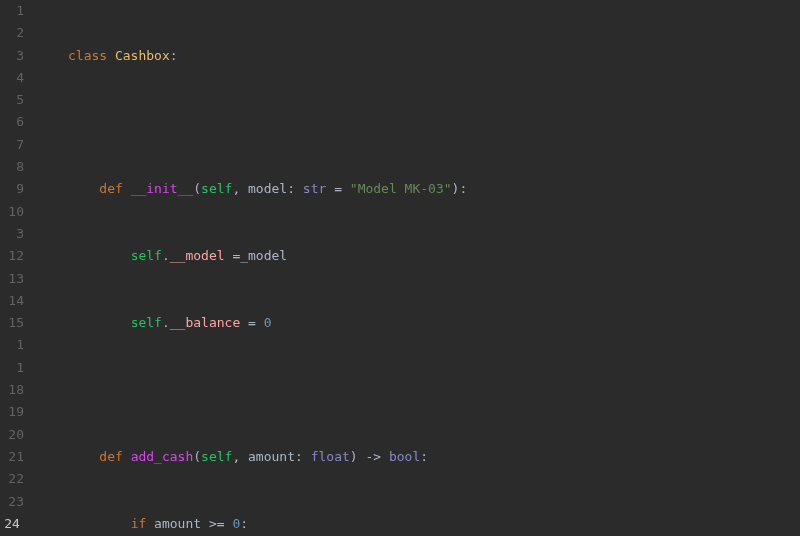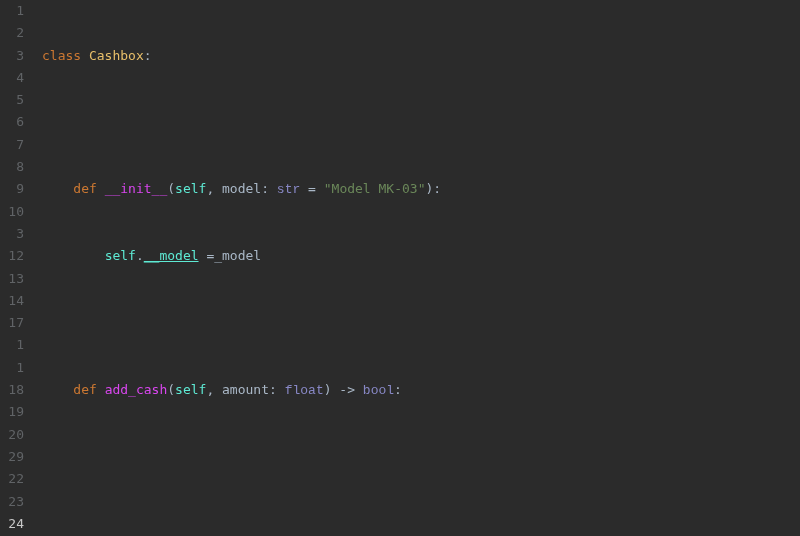--- a/index.html
+++ b/index.html
@@ -24,37 +24,39 @@
     padding-right: 12px;
     color: #606366;
     user-select: none;
   }
   .gutter .ln {
     display: block;
     height: 22.3px;
   }
   .gutter .ln.current {
     color: #c8c8c8;
+    text-align: center;
   }
   .code {
     flex: 1;
     padding-left: 6px;
     white-space: pre;
+    margin-left: 26px;
   }
   .line {
     height: 22.3px;
   }
   
   .kw    { color: #cc7832; }   
   .cls   { color: #e8bf6a; }   
   .fn    { color: #d946ef; }   
-  .self  { color: #5eead4; }   
-  .type  { color: #8888c6; font-family: Liberation Mono, monospace; }   
+  .self  { color: #22c55e; }   
+  .type  { color: #8888c6; }   
   .param { color: #a9b7c6; }   
-  .attr  { color: #5eead4; text-decoration: underline; }   
+  .attr  { color: #fca5a5; }   
   .str   { color: #6a8759; }   
   .num   { color: #6897bb; }   
   .op    { color: #a9b7c6; }   
   .plain { color: #a9b7c6; }
 </style>
 </head>
 <body>
 
 <div class="editor">
   <div class="gutter">
@@ -65,38 +67,40 @@
       <span class="ln">5</span>
       <span class="ln">6</span>
       <span class="ln">7</span>
       <span class="ln">8</span>
       <span class="ln">9</span>
       <span class="ln">10</span>
       <span class="ln">3</span>
       <span class="ln">12</span>
       <span class="ln">13</span>
       <span class="ln">14</span>
-      <span class="ln">17</span>
+      <span class="ln">15</span>
       <span class="ln">1</span>
       <span class="ln">1</span>
       <span class="ln">18</span>
       <span class="ln">19</span>
       <span class="ln">20</span>
-      <span class="ln">29</span>
+      <span class="ln">21</span>
       <span class="ln">22</span>
       <span class="ln">23</span>
       <span class="ln current">24</span>
     </div>
   <div class="code">
     <div class="line"><span class="kw">class</span><span class="op"> </span><span class="cls">Cashbox</span><span class="op">:</span></div>
     <div class="line"></div>
     <div class="line">    <span class="kw">def</span><span class="op"> </span><span class="fn">__init__</span><span class="op">(</span><span class="self">self</span><span class="op">,</span><span class="op"> </span><span class="param">model</span><span class="op">:</span><span class="op"> </span><span class="type">str</span><span class="op"> = </span><span class="str">"Model MK-03"</span><span class="op">)</span><span class="op">:</span></div>
     <div class="line">        <span class="self">self</span><span class="op">.</span><span class="attr">__model</span><span class="op"> =_</span><span class="plain">model</span></div>
+    <div class="line">        <span class="self">self</span><span class="op">.</span><span class="attr">__balance</span><span class="op"> = </span><span class="num">0</span></div>
     <div class="line"></div>
     <div class="line">    <span class="kw">def</span><span class="op"> </span><span class="fn">add_cash</span><span class="op">(</span><span class="self">self</span><span class="op">,</span><span class="op"> </span><span class="param">amount</span><span class="op">:</span><span class="op"> </span><span class="type">float</span><span class="op">)</span><span class="op"> -&gt; </span><span class="type">bool</span><span class="op">:</span></div>
+    <div class="line">        <span class="kw">if</span><span class="op"> </span><span class="plain">amount</span><span class="op"> &gt;= </span><span class="num">0</span><span class="op">:</span></div>
     
     
     
     
     
     
     
     
     
     

